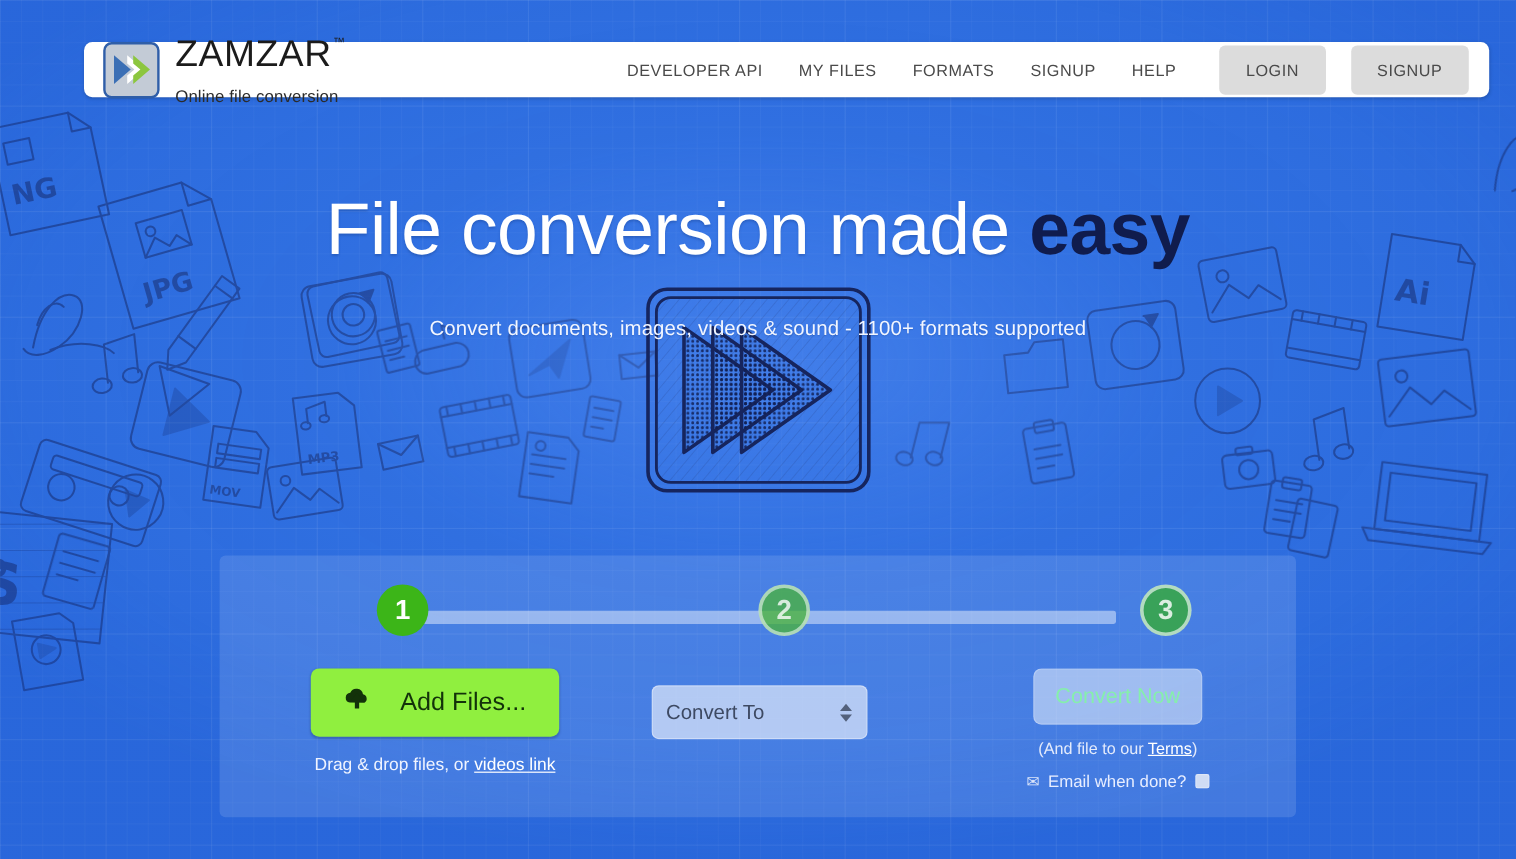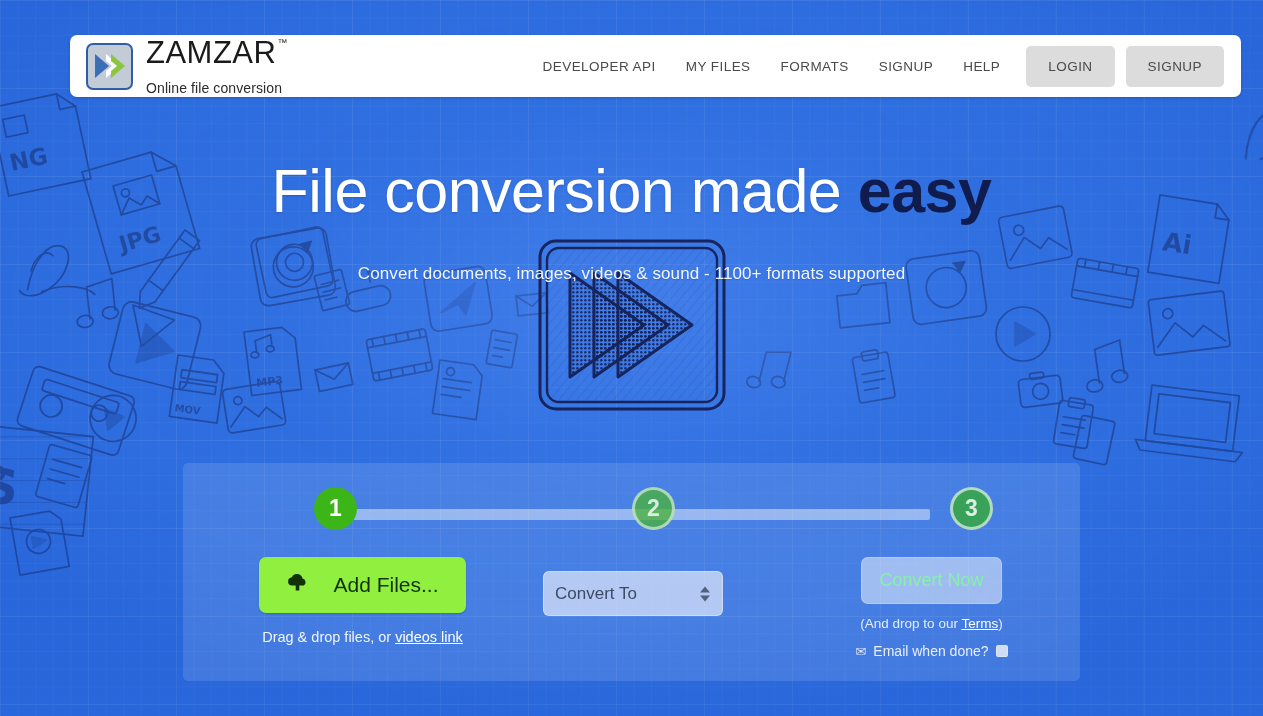--- a/index.html
+++ b/index.html
@@ -36,21 +36,21 @@
   }
   #bg-vignette {
     position: absolute; inset: 0; z-index: 2; pointer-events: none;
     background: radial-gradient(ellipse 62% 58% at 50% 42%, rgba(96,150,250,0.40) 0%, rgba(60,120,235,0.12) 45%, rgba(30,88,210,0.10) 78%, rgba(22,76,200,0.22) 100%);
   }
 
   
   #header {
     position: absolute;
     left: 70px; top: 35px;
-    width: 1171px; height: 62px;
+    width: 1171px; height: 46px;
     background: #ffffff;
     border-radius: 7px;
     z-index: 10;
     display: flex; align-items: center;
     box-shadow: 0 1px 3px rgba(0,0,0,0.18);
   }
   #logo-block { display: flex; align-items: center; margin-left: 16px; }
   #logo-mark {
     width: 47px; height: 47px;
     border-radius: 7px;
@@ -75,21 +75,21 @@
     margin-left: auto; display: flex; align-items: center;
     gap: 0px; padding-right: 17px;
   }
   .nav-link {
     font-size: 13.5px; color: #4a4a4a; letter-spacing: .45px;
     padding: 8px 15px; text-decoration: none; cursor: pointer; white-space: nowrap;
   }
   .nav-btn {
     font-size: 13.5px; color: #4a4a4a; letter-spacing: .45px;
     background: #dcdcdc; border: none; border-radius: 5px;
-    padding: 13px 22px; margin-left: 11px; cursor: pointer;
+    padding: 13px 22px; margin-left: 21px; cursor: pointer;
     font-family: inherit; white-space: nowrap;
   }
 
   
   #hero { position: absolute; left: 0; right: 0; top: 118px; z-index: 8; text-align: center; }
   #hero-title {
     font-size: 61px; line-height: 1.05; color: #ffffff;
     font-weight: 400; letter-spacing: -0.5px;
     text-shadow: 0 1px 2px rgba(10,40,100,0.25);
   }
@@ -535,21 +535,21 @@
         <span class="select-arrows">
           <span class="arrow-up"></span>
           <span class="arrow-dn"></span>
         </span>
       </div>
     </div>
 
     <div class="col col-3">
       <button id="convert-now-btn">Convert Now</button>
       <div id="terms-line">
-        <span>(And drop to our </span><a id="terms-link">Terms</a><span>)</span>
+        <span>(And file to our </span><a id="terms-link">Terms</a><span>)</span>
       </div>
       <div id="email-line">
         <span class="mail-ico">✉</span>
         <span>Email when done?</span>
         <span id="email-checkbox"></span>
       </div>
     </div>
 
   </div>
 </div>

